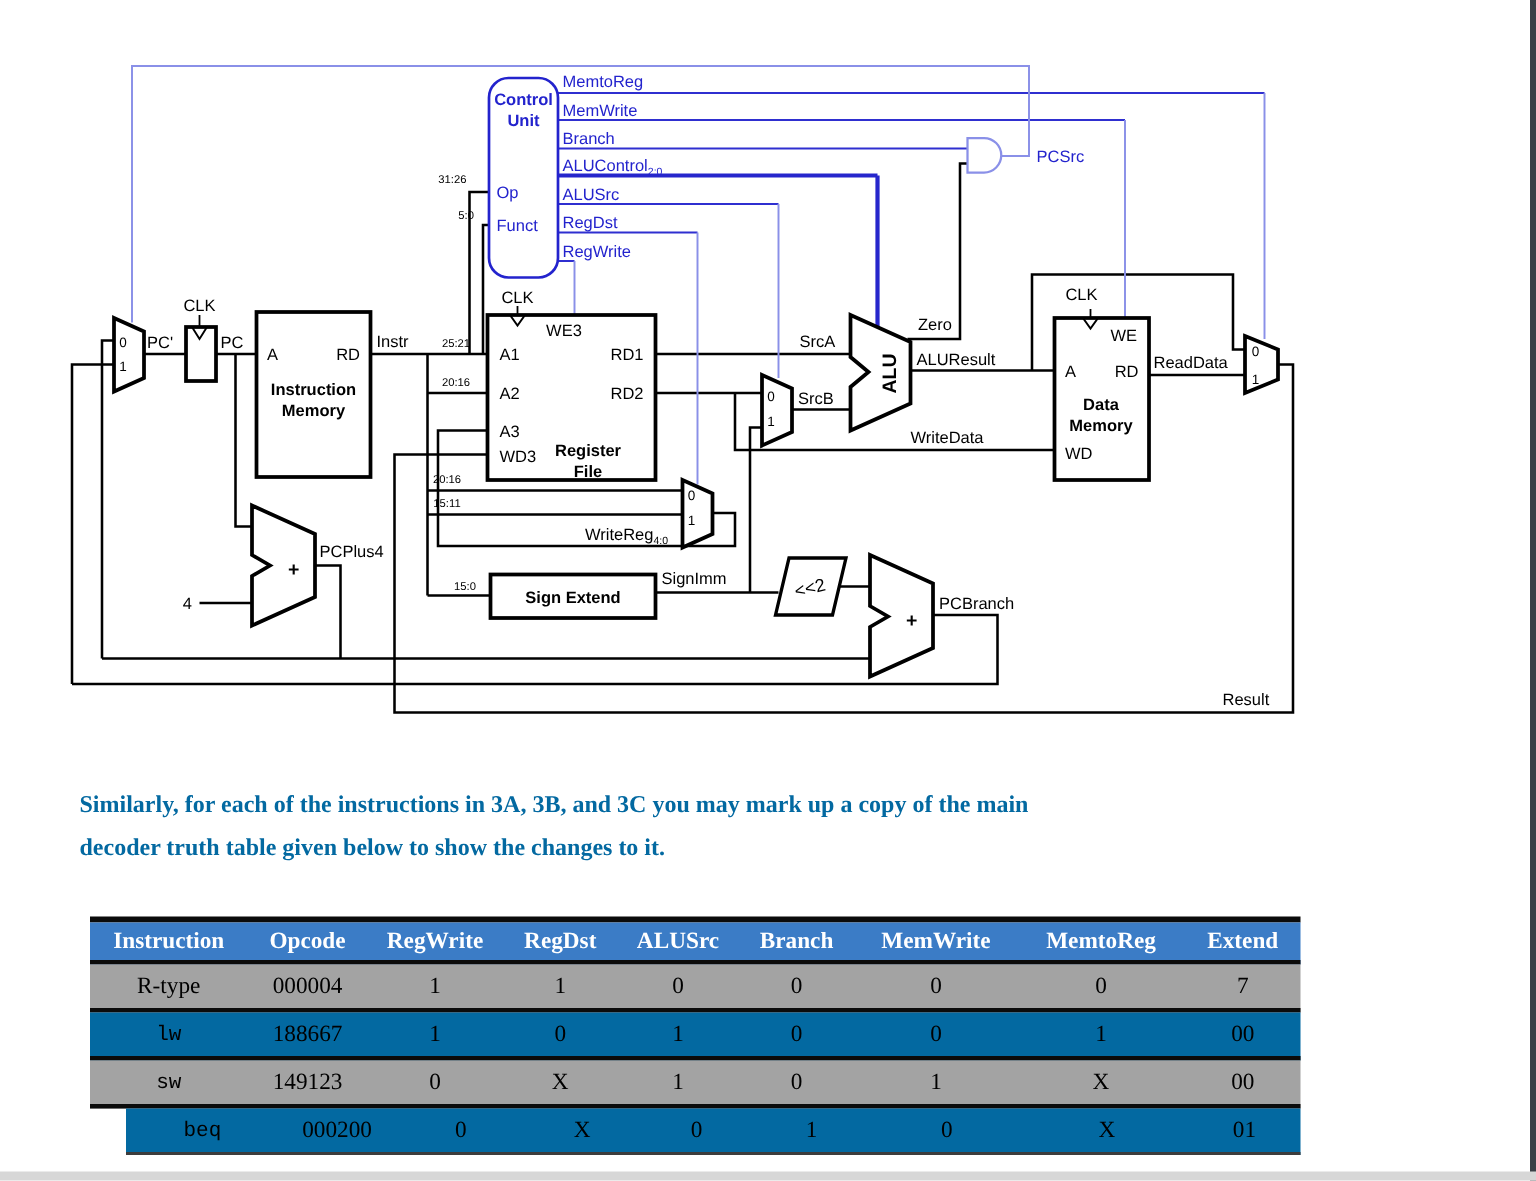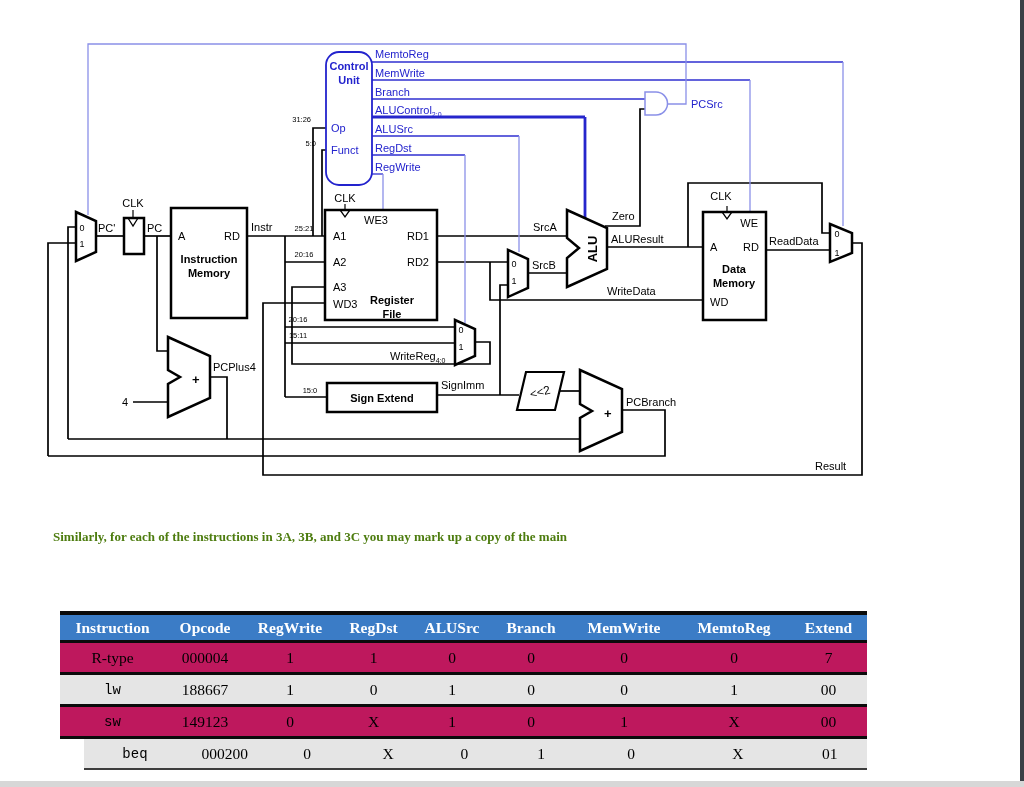--- a/index.html
+++ b/index.html
@@ -16,31 +16,31 @@
   .ttl{font-size:11px;font-weight:bold;}
   .mx{font-size:9px;text-anchor:middle;}
   .cu-lbl{font-size:11px;fill:#2323cd;}
   .cu-ttl{font-size:11px;font-weight:bold;fill:#2323cd;text-anchor:middle;}
   .cwire{stroke:#2f2fd0;stroke-width:1.3;fill:none;}
   .lwire{stroke:#8a90e8;stroke-width:1.3;fill:none;}
   .thickc{stroke:#2626cc;stroke-width:2.8;fill:none;}
 
   .para{position:absolute;left:53px;top:523px;width:862px;
         font-family:"Liberation Serif",serif;font-weight:bold;
-        font-size:13px;line-height:28.5px;color:#4d7c0f;}
+        font-size:16px;line-height:28.5px;color:#0369a1;}
   .para span{display:block;}
 
   .tbl{position:absolute;left:60px;top:611px;width:807px;
        font-family:"Liberation Serif",serif;font-size:15.5px;color:#000;
        border-top:4px solid #0b0b0b;}
   .trow{display:flex;align-items:center;}
   .thead{background:#3b7cc6;color:#fff;font-weight:bold;height:25px;
          border-bottom:3px solid #0b0b0b;}
-  .tdata{height:29px;border-bottom:3px solid #0b0b0b;background:#be185d;}
-  .tdata.alt{background:#e5e5e5;}
+  .tdata{height:29px;border-bottom:3px solid #0b0b0b;background:#a3a3a3;}
+  .tdata.alt{background:#0369a1;}
   .tdata.last{border-bottom:2px solid #3d3d3d;margin-left:24px;}
   .cell{text-align:center;}
   .mono{font-family:"Liberation Mono","DejaVu Sans Mono",monospace;font-size:14px;}
   .c0{width:105px;}.c1{width:80px;}.c2{width:90px;}.c3{width:77px;}
   .c4{width:80px;}.c5{width:78px;}.c6{width:108px;}.c7{width:112px;}.c8{width:77px;}
 </style>
 </head>
 <body>
 
 <div id="diagram">
@@ -248,20 +248,21 @@
     <path class="blk" d="M830,224 L852,233 L852,253 L830,262 Z" stroke-width="2"></path>
     <text class="mx" x="837" y="237">0</text>
     <text class="mx" x="837" y="256">1</text>
     <text class="lbl" x="815" y="470">Result</text>
   </g>
 </svg>
 </div>
 
 <div class="para">
   <span>Similarly, for each of the instructions in 3A, 3B, and 3C you may mark up a copy of the main</span>
+  <span>decoder truth table given below to show the changes to it.</span>
 </div>
 
 <div class="tbl">
   <div class="trow thead">
     <div class="cell c0">Instruction</div>
     <div class="cell c1">Opcode</div>
     <div class="cell c2">RegWrite</div>
     <div class="cell c3">RegDst</div>
     <div class="cell c4">ALUSrc</div>
     <div class="cell c5">Branch</div>

